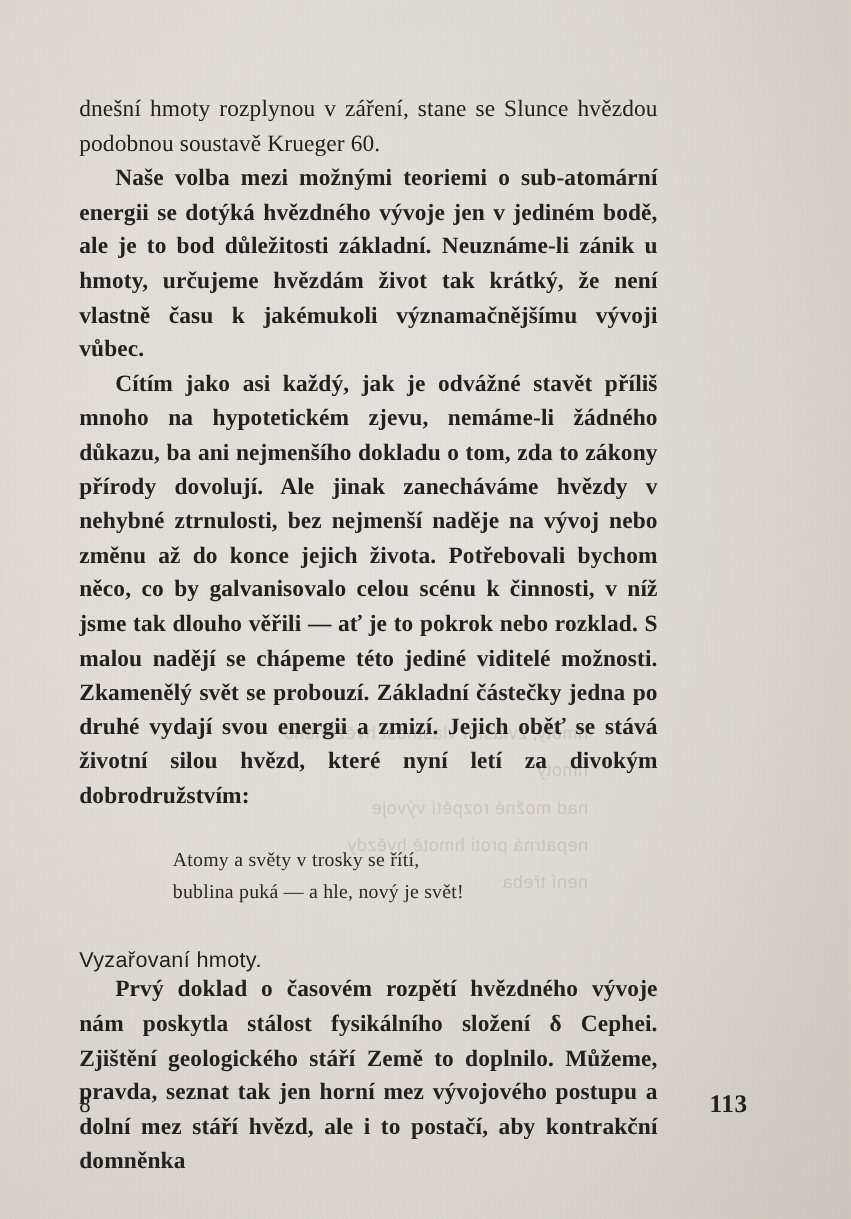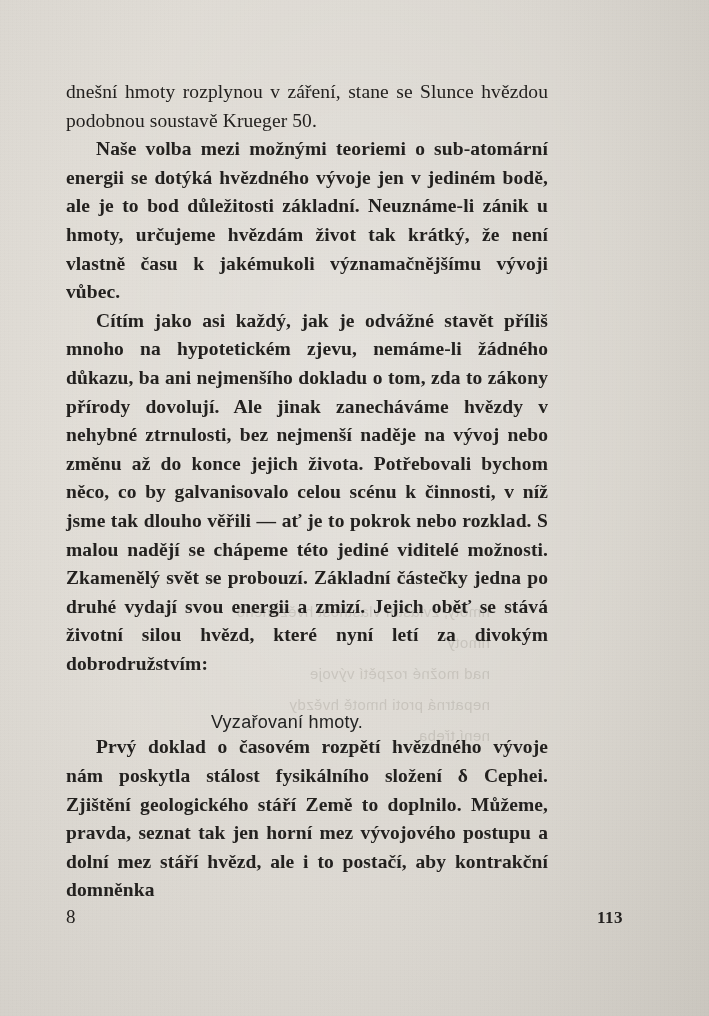--- a/index.html
+++ b/index.html
@@ -78,21 +78,21 @@
     font-size: 16.5px;
     line-height: 26px;
     color: #2a2724;
     letter-spacing: 0.2px;
   }
   .verse div {
     white-space: nowrap;
   }
   .section-title {
     margin: 34px 0 0 0;
-    text-align: center;
+    text-align: left;
     font-family: "Liberation Sans", sans-serif;
     font-size: 18px;
     font-weight: 400;
     letter-spacing: 0.3px;
     color: #222;
     padding-right: 40px;
   }
   .after-title {
     margin-top: 26px;
   }
@@ -104,21 +104,21 @@
     display: flex;
     justify-content: space-between;
     align-items: baseline;
     color: #23211f;
   }
   .folio-left {
     font-size: 19px;
     font-family: "Liberation Serif", serif;
   }
   .folio-right {
-    font-size: 17px;
+    font-size: 21px;
     font-weight: 700;
     font-family: "Liberation Serif", serif;
     letter-spacing: 0.5px;
     padding-right: 20px;
     margin-top: 16px;
   }
 </style>
 </head>
 <body>
 
@@ -128,24 +128,28 @@
 
 <div class="bleed">hmoty, zvláštní vlastnost hvězdného
 hmoty
 nad možné rozpětí vývoje
 nepatrná proti hmotě hvězdy
 není třeba</div>
 
 <div class="content">
   <div class="textblock">
 
-    <p class="para">dnešní hmoty rozplynou v záření, stane se Slunce hvězdou podobnou soustavě Krueger 50.</p>
+    <p class="para">dnešní hmoty rozplynou v záření, stane se Slunce hvězdou podobnou soustavě Krueger 60.</p>
     <p class="para indent">Naše volba mezi možnými teoriemi o sub-atomární energii se dotýká hvězdného vývoje jen v jediném bodě, ale je to bod důležitosti základní. Neuznáme-li zánik u hmoty, určujeme hvězdám život tak krátký, že není vlastně času k jakémukoli významačnějšímu vývoji vůbec.</p>
     <p class="para indent">Cítím jako asi každý, jak je odvážné stavět příliš mnoho na hypotetickém zjevu, nemáme-li žádného důkazu, ba ani nejmenšího dokladu o tom, zda to zákony přírody dovolují. Ale jinak zanecháváme hvězdy v nehybné ztrnulosti, bez nejmenší naděje na vývoj nebo změnu až do konce jejich života. Potřebovali bychom něco, co by galvanisovalo celou scénu k činnosti, v níž jsme tak dlouho věřili — ať je to pokrok nebo rozklad. S malou nadějí se chápeme této jediné viditelé možnosti. Zkamenělý svět se probouzí. Základní částečky jedna po druhé vydají svou energii a zmizí. Jejich oběť se stává životní silou hvězd, které nyní letí za divokým dobrodružstvím:</p>
 
+    <div class="verse">
+      <div>Atomy a světy v trosky se řítí,</div>
+      <div>bublina puká — a hle, nový je svět!</div>
+    </div>
 
     <h2 class="section-title">Vyzařovaní hmoty.</h2>
 
     <p class="para indent after-title">Prvý doklad o časovém rozpětí hvězdného vývoje nám poskytla stálost fysikálního složení δ Cephei. Zjištění geologického stáří Země to doplnilo. Můžeme, pravda, seznat tak jen horní mez vývojového postupu a dolní mez stáří hvězd, ale i to postačí, aby kontrakční domněnka</p>
   </div>
 
   <div class="footer">
     <span class="folio-left">8</span>
     <span class="folio-right">113</span>
   </div>

